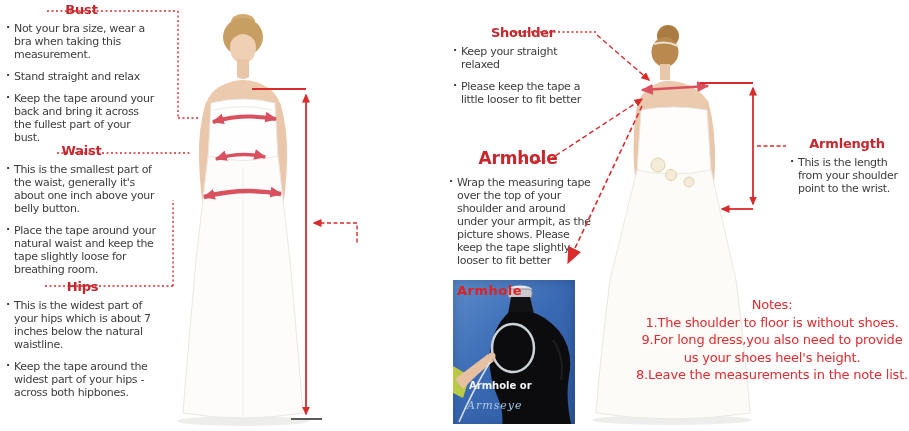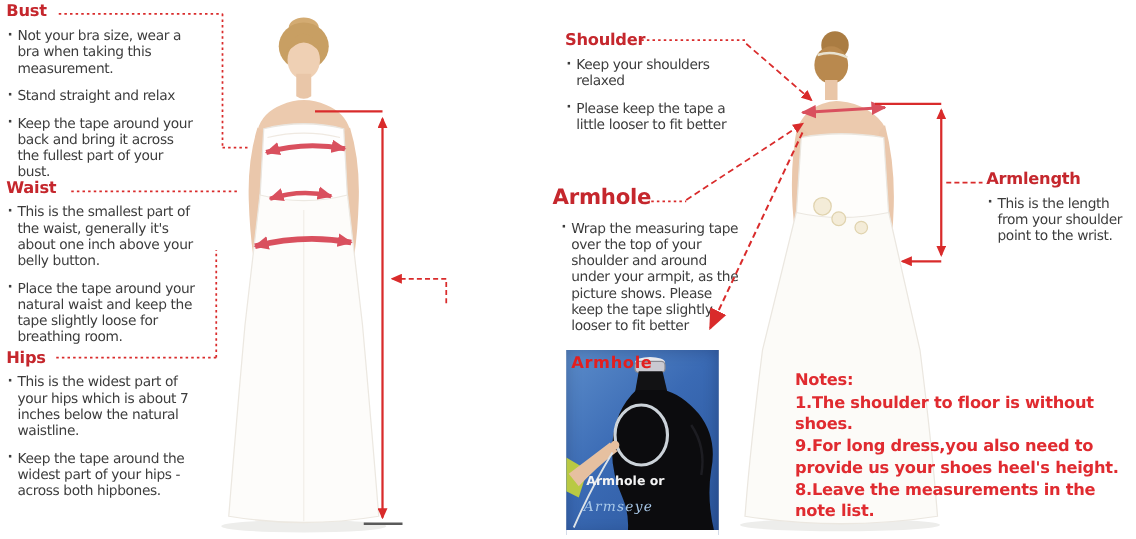--- a/index.html
+++ b/index.html
@@ -2,27 +2,27 @@
 <html><head>
 <meta charset="utf-8">
 <style>
   html,body{margin:0;padding:0;background:#fff;}
   #canvas{
     position:relative;width:909px;height:431px;background:#ffffff;overflow:hidden;
     font-family:"DejaVu Sans","Liberation Sans",sans-serif;
   }
   svg.layer{position:absolute;left:0;top:0;pointer-events:none;}
   .sec{position:absolute;z-index:3;}
-  .sec h3{margin:0;font-size:13px;line-height:15px;font-weight:bold;color:#c5272d;letter-spacing:-0.2px;}
+  .sec h3{margin:0;font-size:13px;line-height:15px;font-weight:bold;color:#c5272d;letter-spacing:-0.2px;text-align:center;}
   .sec.big h3{font-size:17px;line-height:19px;}
   .sec ul{margin:5px 0 0;padding:0;list-style:none;}
   .sec li{position:relative;padding-left:9px;font-size:11px;line-height:13px;color:#3c3c3c;
           letter-spacing:-0.3px;margin-bottom:9px;}
   .sec li::before{content:"\00B7";position:absolute;left:1px;top:-1px;font-weight:bold;color:#3c3c3c;}
-  .notes{position:absolute;z-index:3;color:#e02b30;font-weight:bold;font-size:13px;line-height:17.5px;letter-spacing:-0.2px;}
+  .notes{position:absolute;z-index:3;color:#e02b30;font-weight:normal;font-size:13px;line-height:17.5px;letter-spacing:-0.2px;text-align:center;}
   .notes .nt{margin:0;}
   
   #armhole-photo{
     position:absolute;left:453px;top:280px;width:122px;height:148px;z-index:2;
     background:linear-gradient(135deg,#5b8cca 0%,#3a6ab4 45%,#2b569c 100%);
     box-shadow:inset 0 0 12px rgba(0,0,30,.25);
   }
   #armhole-photo .phototitle{position:absolute;left:4px;top:3px;font-size:13px;font-weight:bold;color:#e21f1f;letter-spacing:.5px;}
   #armhole-photo .cap1{position:absolute;left:16px;top:100px;font-size:10px;font-weight:bold;color:#f4f4f4;}
   #armhole-photo .cap2{position:absolute;left:14px;top:119px;font-size:11px;font-style:italic;color:#a9c9e9;font-family:"DejaVu Serif","Liberation Serif",serif;letter-spacing:1px;}
@@ -95,21 +95,21 @@
     <ul>
       <li>This is the widest part of your hips which is about 7 inches below the natural waistline.</li>
       <li>Keep the tape around the widest part of your hips - across both hipbones.</li>
     </ul>
   </div>
 
 
   <div class="sec" style="left:452px;top:25px;width:142px">
     <h3>Shoulder</h3>
     <ul>
-      <li>Keep your shoulders relaxed</li>
+      <li>Keep your straight relaxed</li>
       <li>Please keep the tape a little looser to fit better</li>
     </ul>
   </div>
 
   <div class="sec big" style="left:442px;top:149px;width:152px">
     <h3>Armhole</h3>
     <ul style="margin-top:8px;margin-left:6px">
       <li>Wrap the measuring tape over the top of your shoulder and around under your armpit, as the picture shows. Please keep the tape slightly looser to fit better</li>
     </ul>
   </div>

